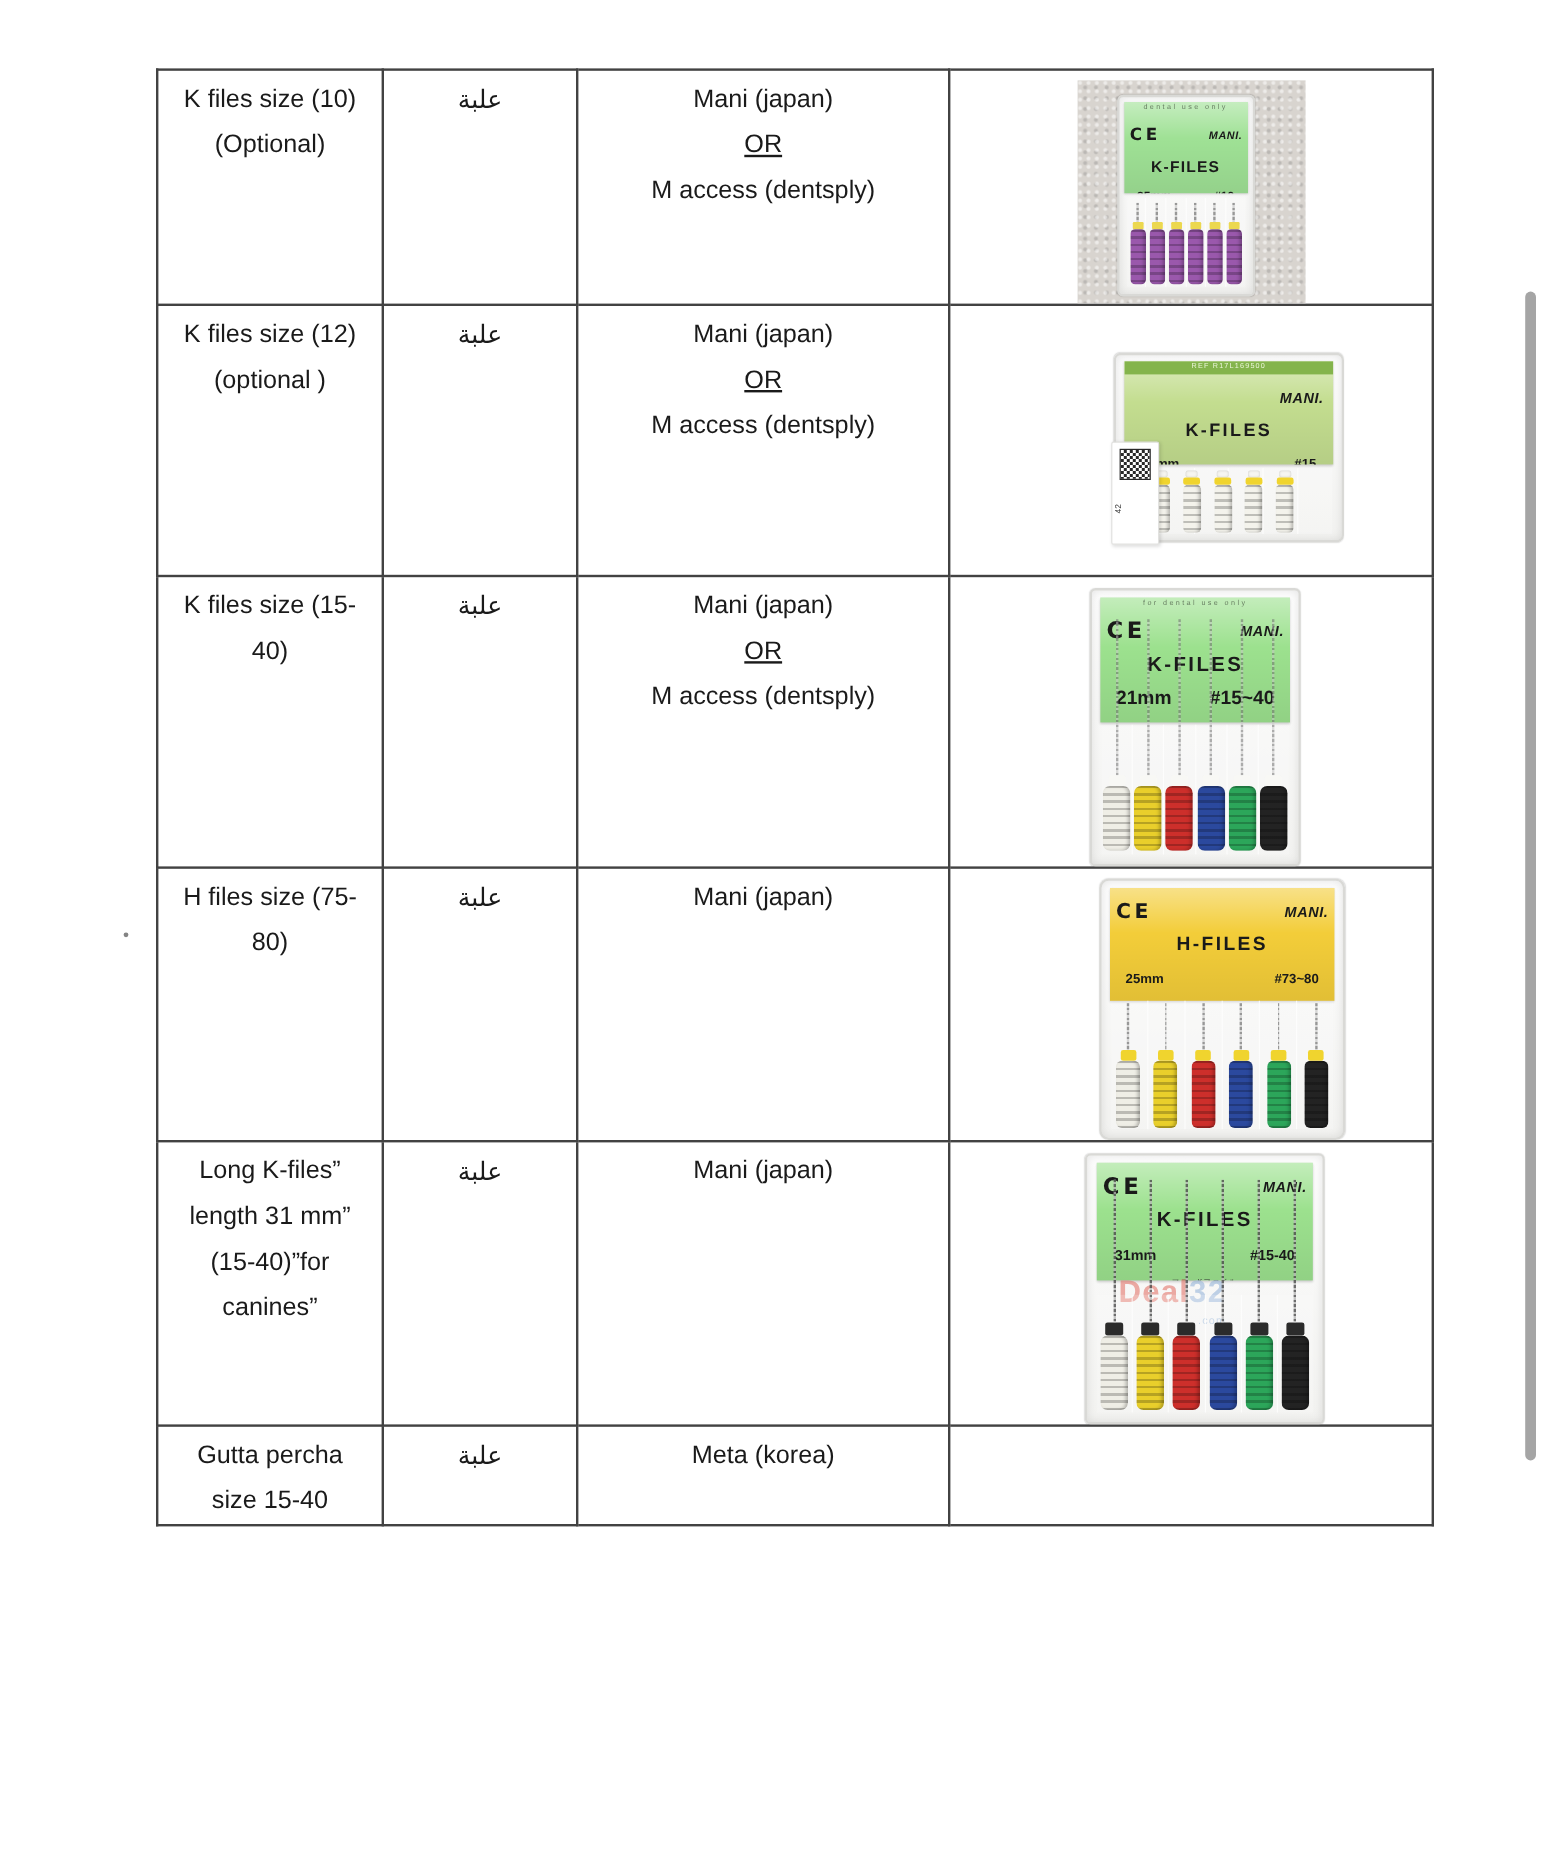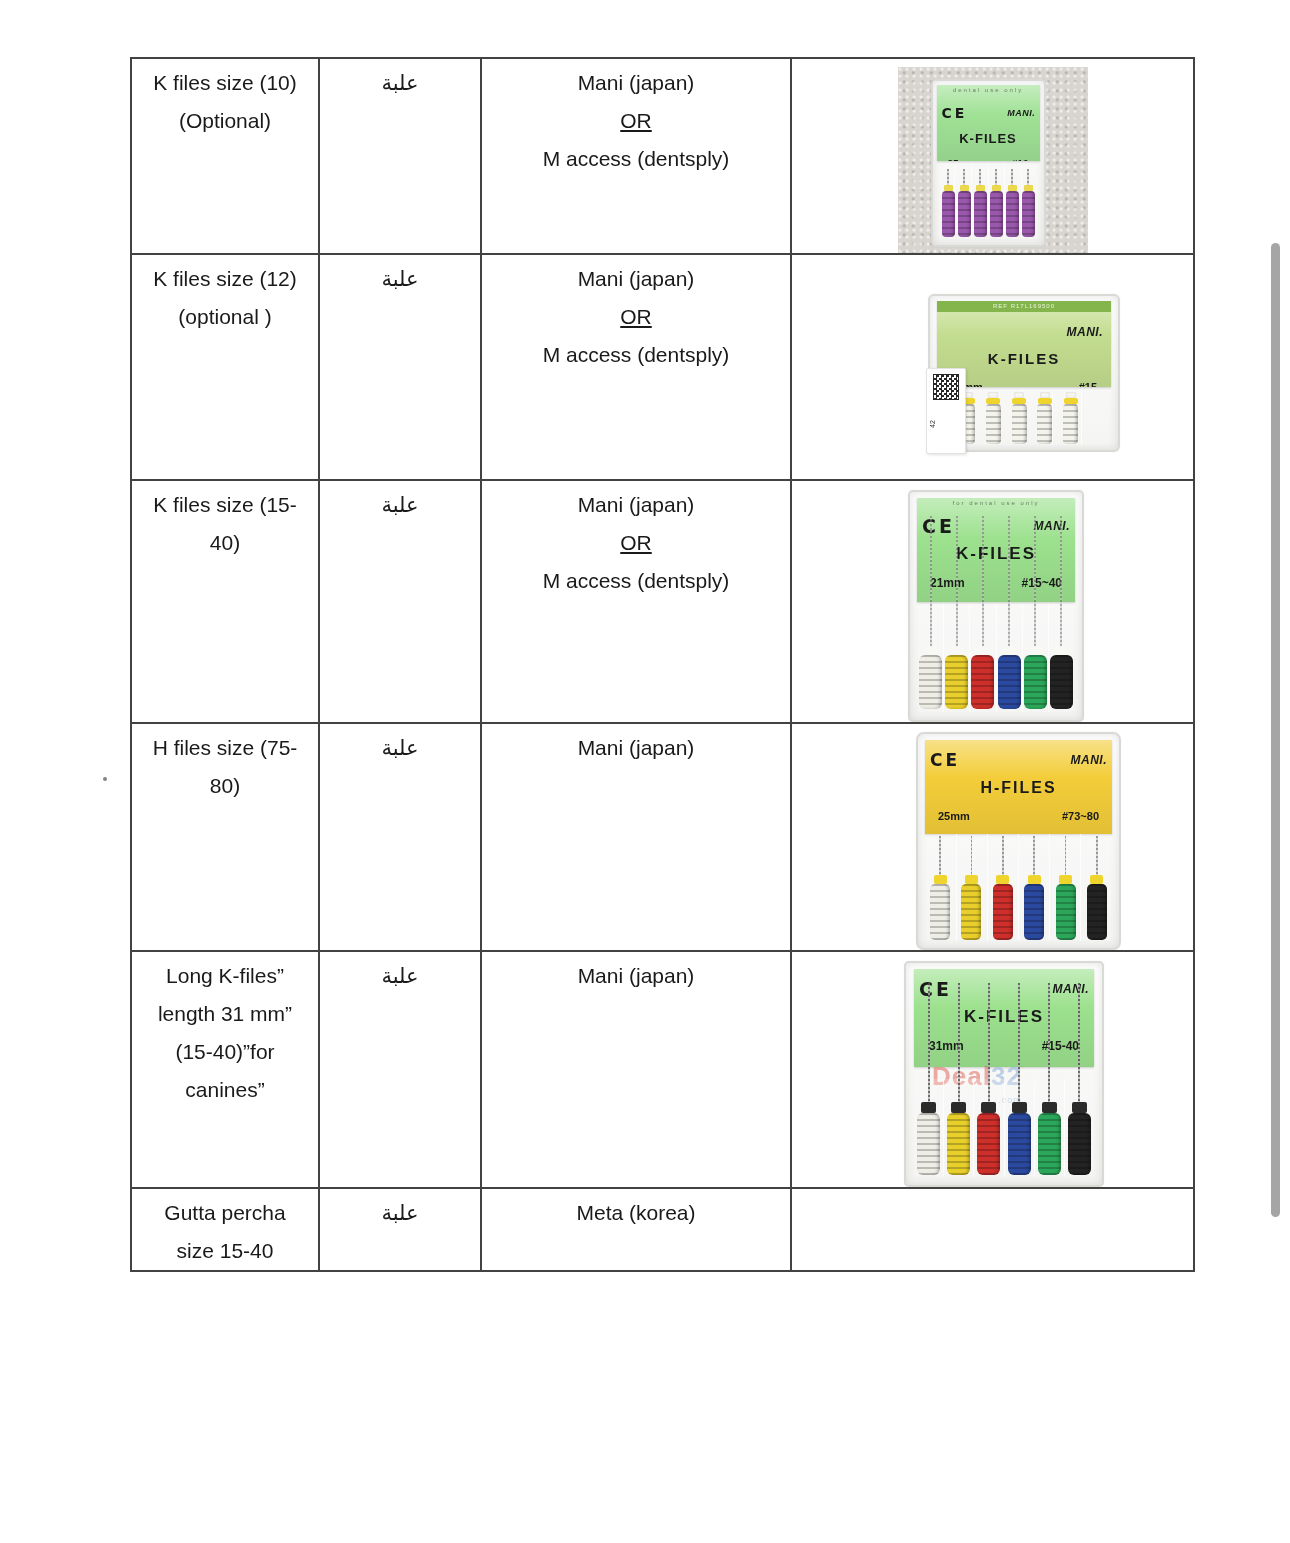--- a/index.html
+++ b/index.html
@@ -99,21 +99,21 @@
   .files2 .cap{width:10px; height:7px; border-radius:2px; box-shadow:inset 0 0 2px rgba(0,0,0,.2);}
   .band { display:block; width:14px; height:7px; border-radius:2px; }
   .files2 .handle{width:15px; height:45px; border-radius:4px;}
 
   
   .photo3 { width:176px; height:232px; margin:4px 0 0 112px; }
   .fbox3 { left:0; top:0; width:176px; height:232px; }
   .label3 { left:7px; right:7px; top:6px; height:104px; }
   .label3 .ce{font-size:19px} .label3 .brand{font-size:12px}
   .label3 .pname{font-size:17px}
-  .label3 .size-row{font-size:12px; padding:0 8px}
+  .label3 .size-row{font-size:16px; padding:0 8px}
   .slots3 { left:8px; right:8px; top:112px; bottom:8px; }
   .files3 { left:9px; right:9px; top:24px; bottom:11px; }
   .files3 .wire{opacity:.55}
   .files3 .cap{width:14px; height:9px; border-radius:2px;}
   .files3 .handle{width:23px; height:54px; border-radius:6px;}
 
   
   .photo6 { width:205px; height:218px; margin:3px 0 0 120px; }
   .fbox6 { left:0; top:0; width:205px; height:218px; border-radius:8px; }
   .label6 { left:7px; right:7px; top:6px; height:94px; }

